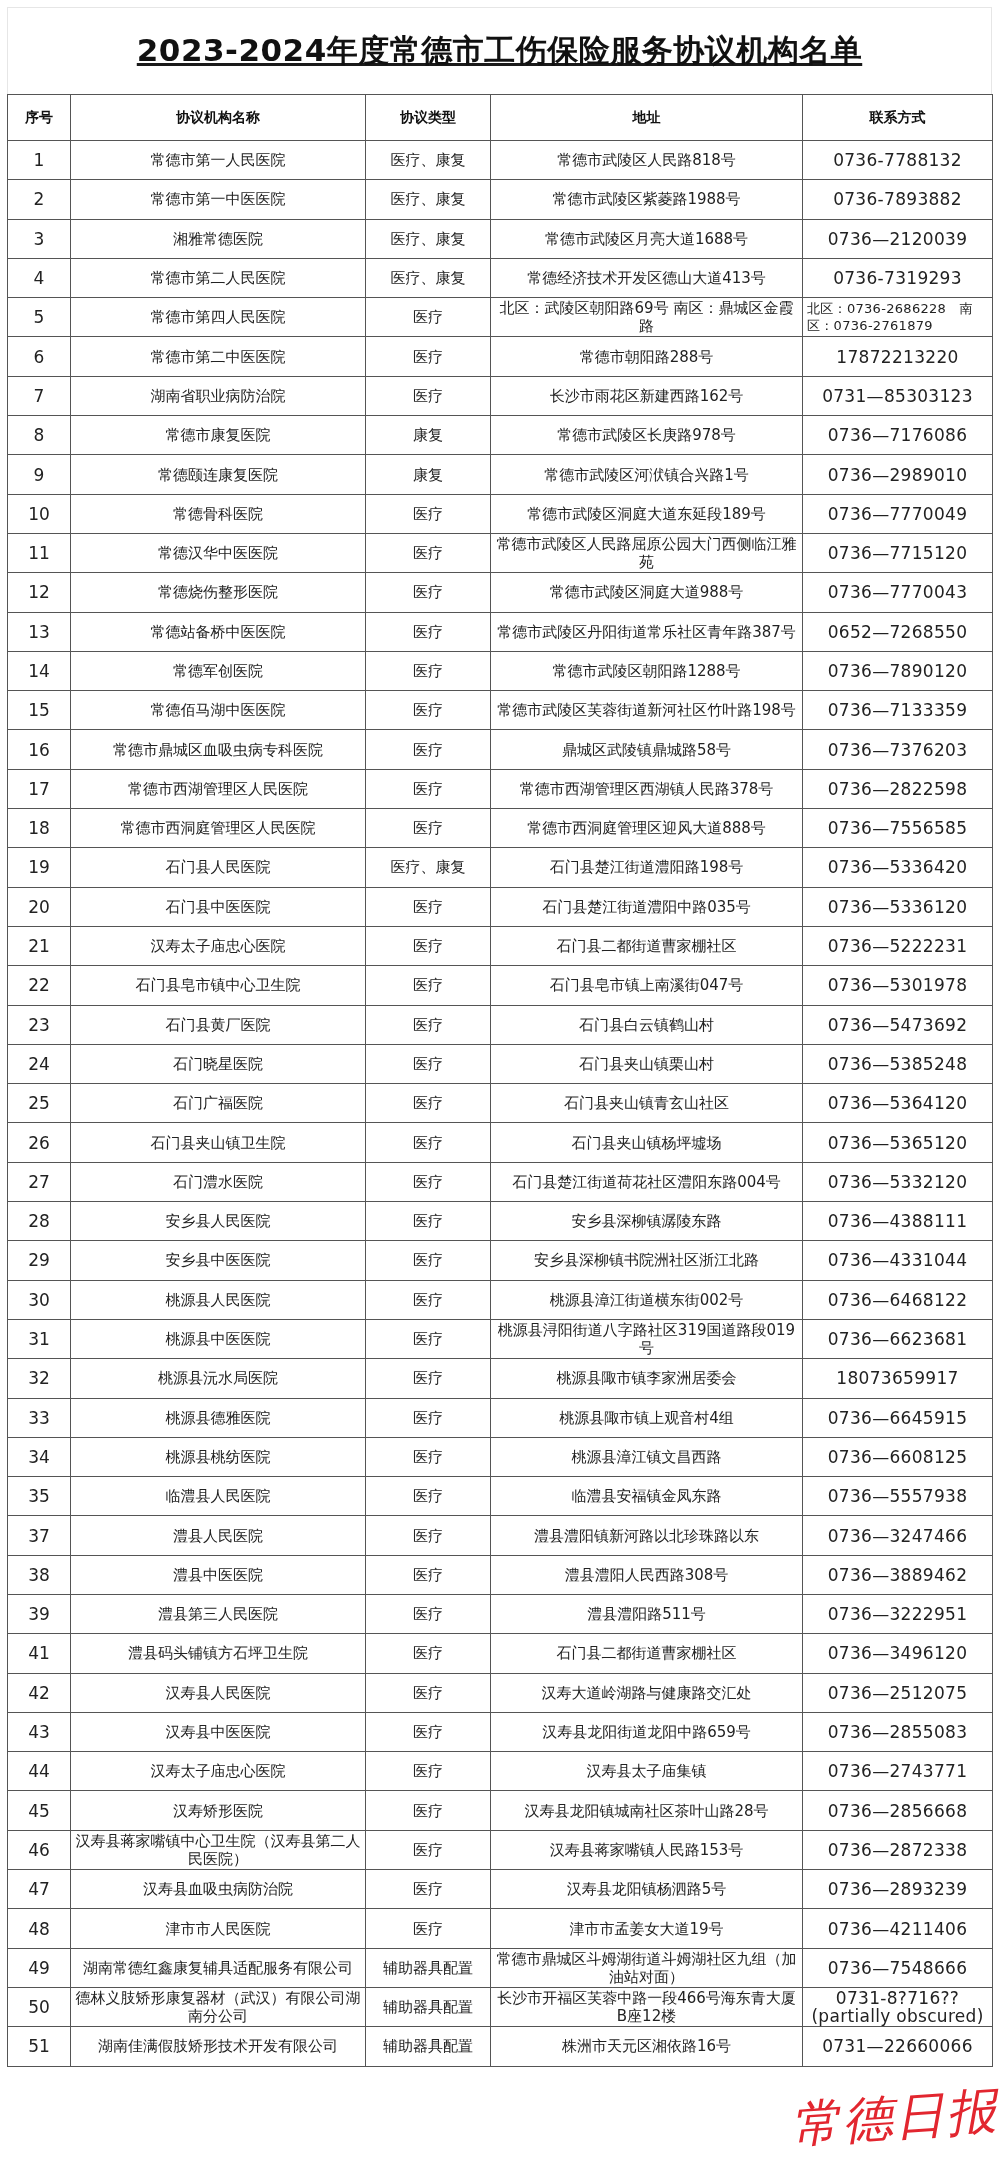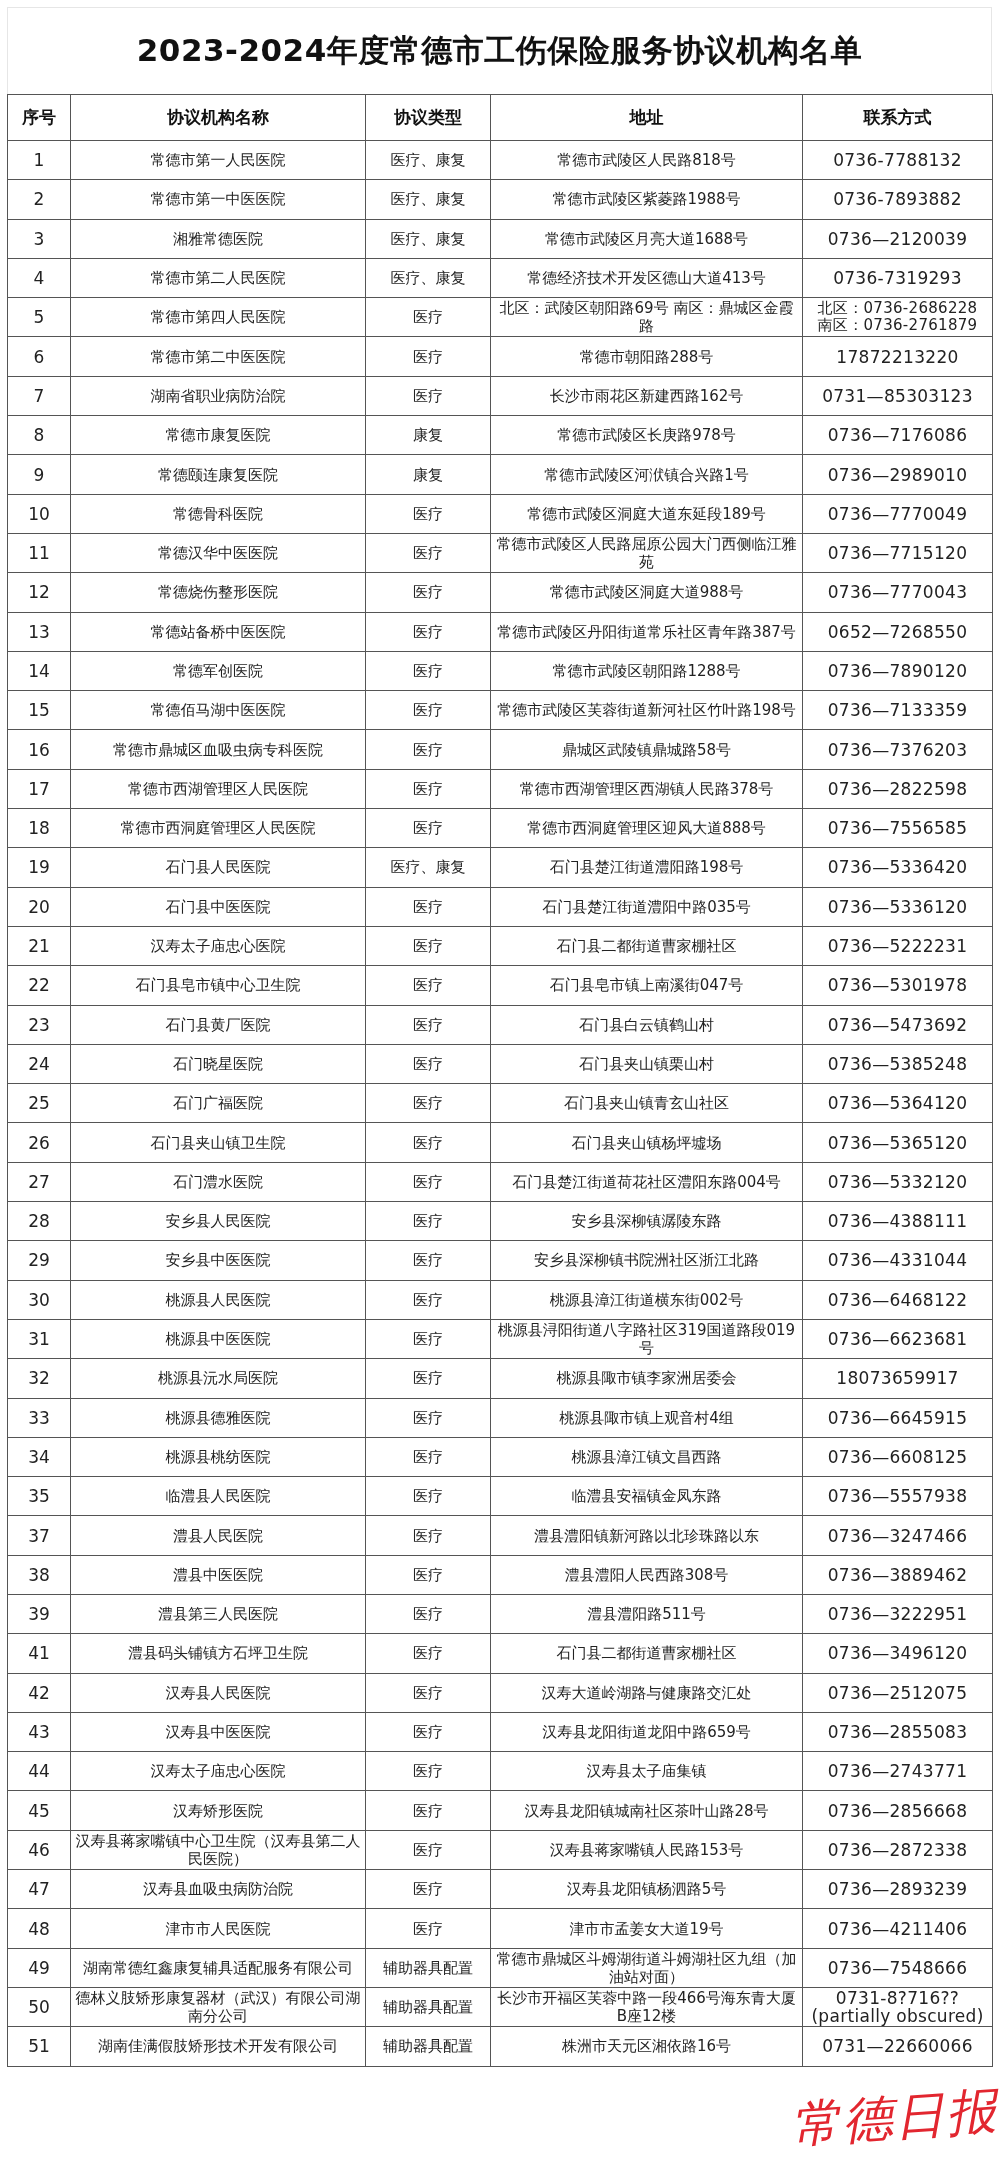--- a/index.html
+++ b/index.html
@@ -1,29 +1,29 @@
 <!DOCTYPE html>
 <html><head>
 <meta charset="utf-8">
 <style>
   html, body { margin: 0; padding: 0; background: #ffffff; }
   body { width: 1000px; height: 2170px; position: relative; overflow: hidden;
          font-family: "DejaVu Sans", "Liberation Sans", sans-serif; color: #1a1a1a; }
   .sheet { position: absolute; left: 7px; top: 7px; width: 985px; }
   .title-box { height: 86px; border: 1px solid #e6e6e6; border-bottom: none;
-               display: flex; align-items: center; justify-content: center; }
+               display: flex; align-items: center; justify-content: center; text-decoration: underline; }
   .title { font-size: 31px; font-weight: bold; letter-spacing: 0.5px; color: #111; }
   table { border-collapse: collapse; width: 985px; table-layout: fixed; }
   th, td { border: 1.5px solid #555; text-align: center; vertical-align: middle;
            padding: 0 4px; box-sizing: border-box; }
-  th { height: 46px; font-size: 17px; font-weight: bold; color: #111; }
+  th { height: 46px; font-size: 14px; font-weight: bold; color: #111; }
   td { height: 39.3px; font-size: 15px; line-height: 18px; color: #222; }
   td.num { font-size: 17px; }
   td.phone { font-size: 17px; letter-spacing: 0.3px; }
-  td.phone.small { font-size: 15px; line-height: 17px; text-align: center; margin-left: 32px; }
+  td.phone.small { font-size: 13px; line-height: 17px; text-align: left; margin-left: 32px; }
   col.c1 { width: 63px; } col.c2 { width: 295px; } col.c3 { width: 125px; }
   col.c4 { width: 312px; } col.c5 { width: 190px; }
   .watermark { position: absolute; left: 790px; top: 2085px; width: 200px; height: 60px;
                color: #e0141e; font-size: 50px; font-family: "DejaVu Serif", serif;
                font-style: italic; letter-spacing: 2px; transform: rotate(-4deg);
                opacity: 0.92; pointer-events: none; white-space: nowrap; }
 </style>
 </head>
 <body>
 

